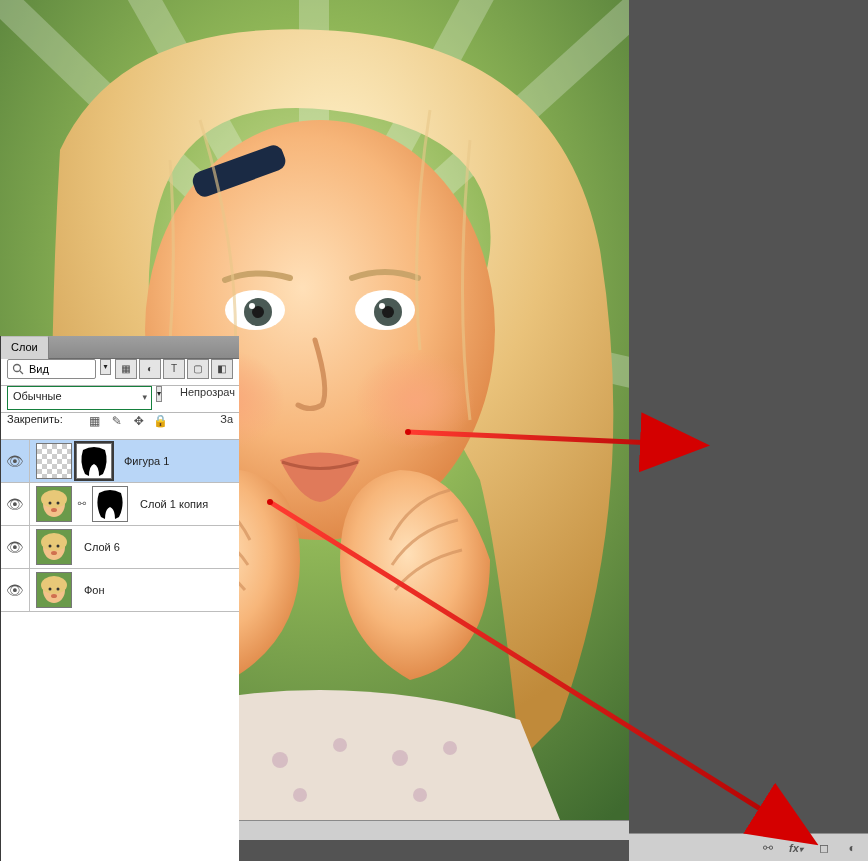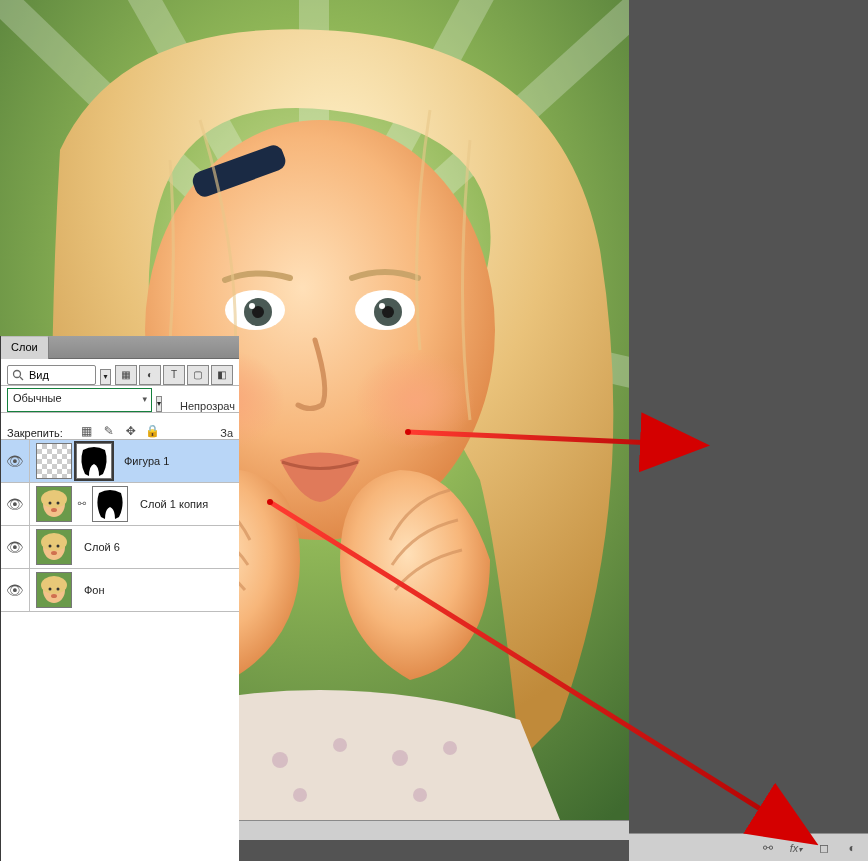--- a/index.html
+++ b/index.html
@@ -9,31 +9,31 @@
   .hscroll{position:absolute;left:0;bottom:0;width:629px;height:20px;background:#cfcfcf;border-top:1px solid #8a8a8a;box-sizing:border-box}
   .hscroll .thumb{position:absolute;left:32px;top:3px;width:40px;height:13px;background:#b9b9b9;border:1px solid #7d7d7d;border-radius:2px}
   .hscroll .arr-l,.hscroll .arr-r{position:absolute;top:2px;width:16px;height:15px;background:#bfbfbf;border:1px solid #888}
   .hscroll .arr-l{left:0}
   .hscroll .arr-r{left:16px}
   .right-col{position:absolute;left:629px;top:0;width:239px;height:861px;background:#535353}
   .panel{position:absolute;left:0;top:336px;width:239px;height:525px;background:#ffffff;border-left:1px solid #3a3a3a;box-sizing:border-box}
   .tabbar{height:22px;background:linear-gradient(#9f9f9f,#8a8a8a);border-bottom:1px solid #6a6a6a;display:flex}
   .tab{padding:4px 10px 0 10px;height:18px;color:#000}
   .tab.active{background:#d4d4d4;border-right:1px solid #808080;border-top:1px solid #bcbcbc;border-top-right-radius:2px}
-  .row{display:flex;align-items:flex-end;height:26px;border-bottom:1px solid #b8b8b8;padding:0 6px;gap:4px}
+  .row{display:flex;align-items:flex-start;height:26px;border-bottom:1px solid #b8b8b8;padding:0 6px;gap:4px}
   .search{flex:1;display:flex;align-items:center;background:#fff;border:1px solid #8a8a8a;height:18px;border-radius:2px;padding:0 4px}
   .search .mag{width:12px;height:12px;margin-right:3px}
   .search input{border:0;outline:0;font-size:11px;width:60px}
   .dd-arr{width:14px;height:14px;border:1px solid #888;background:#e6e6e6;font-size:8px;line-height:14px;text-align:center}
   .iconbtn{width:20px;height:18px;border:1px solid #888;background:#e4e4e4;font-size:10px;line-height:18px;text-align:center;color:#444}
   .iconrow{display:flex;gap:2px;margin-left:auto}
   .select{background:#fff;border:1px solid #15803d;height:18px;padding:0 18px 4px 5px;position:relative;min-width:120px;line-height:18px}
   .select:after{content:'▾';position:absolute;right:4px;top:1px;font-size:9px;color:#555}
   .opt-label{color:#333}
-  .lockrow .lbl{margin-right:12px}
+  .lockrow .lbl{margin-right:20px}
   .lockrow .lockicons{display:flex;gap:6px;align-items:center}
   .lockicon{width:16px;height:16px;font-size:12px;line-height:16px;text-align:center;color:#555}
   .layers{overflow:auto}
   .layer{display:flex;align-items:center;height:42px;border-bottom:1px solid #bdbdbd}
   .layer.selected{background:#b9d6f7}
   .vis{width:28px;text-align:center;border-right:1px solid #c0c0c0;height:42px;line-height:42px;font-size:14px;color:#555}
   .thumbwrap{display:flex;align-items:center;gap:4px;padding:0 6px}
   .thumb-img{width:34px;height:34px;border:1px solid #777;background:#fff;position:relative;overflow:hidden}
   .thumb-img.sel{outline:2px solid #3a3a3a}
   .thumb-img .checker{position:absolute;inset:0;background:
@@ -263,21 +263,21 @@
             </svg>
           </div>
         </div>
         <div class="lname">Фон</div>
       </div>
     </div>
 </div>
 
 <div class="panel-footer">
   <div class="fbtn">⚯</div>
-  <div class="fbtn" style="font-style:italic;font-weight:normal;font-size:11px">fx<span style="font-size:8px">▾</span></div>
+  <div class="fbtn" style="font-style:italic;font-weight:bold;font-size:11px">fx<span style="font-size:8px">▾</span></div>
   <div class="fbtn">◻</div>
   <div class="fbtn">◐</div>
 </div>
 
 <svg class="arrow-svg" style="left:0;top:0" width="868" height="861">
   <defs>
     <marker id="ah" markerWidth="14" markerHeight="12" refX="12" refY="6" orient="auto">
       <path d="M0 0 L14 6 L0 12 Z" fill="#d40000"></path>
     </marker>
     <linearGradient id="redgrad" x1="0" y1="0" x2="1" y2="0">

